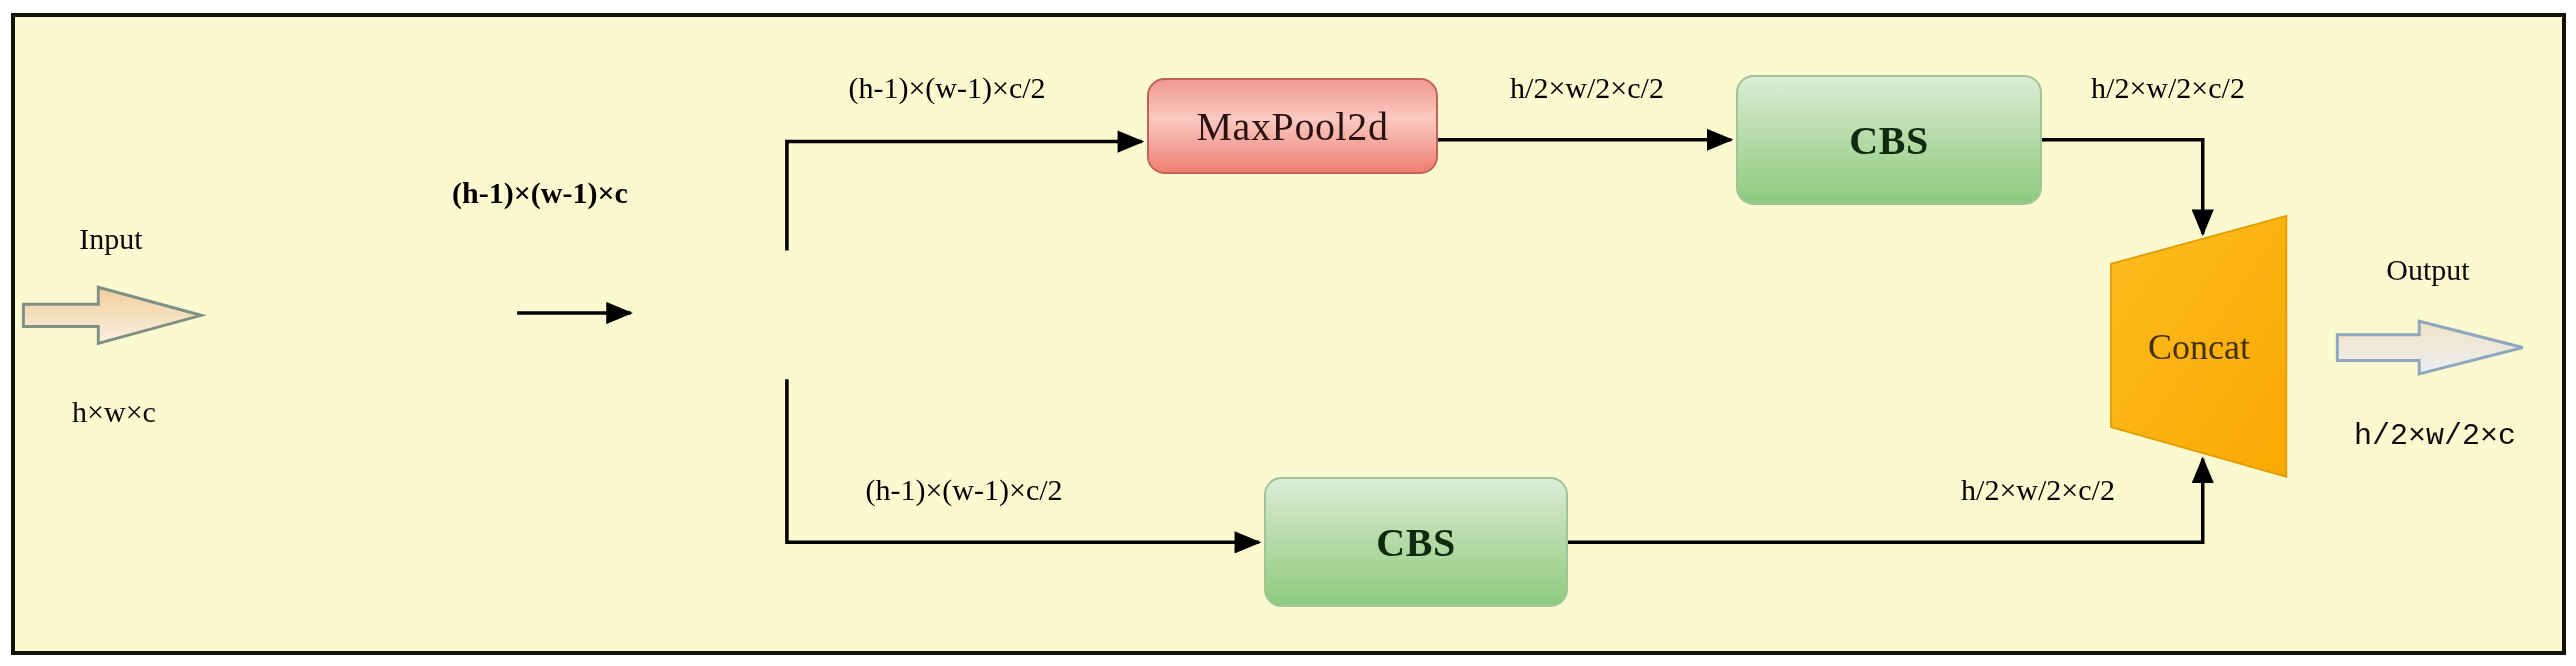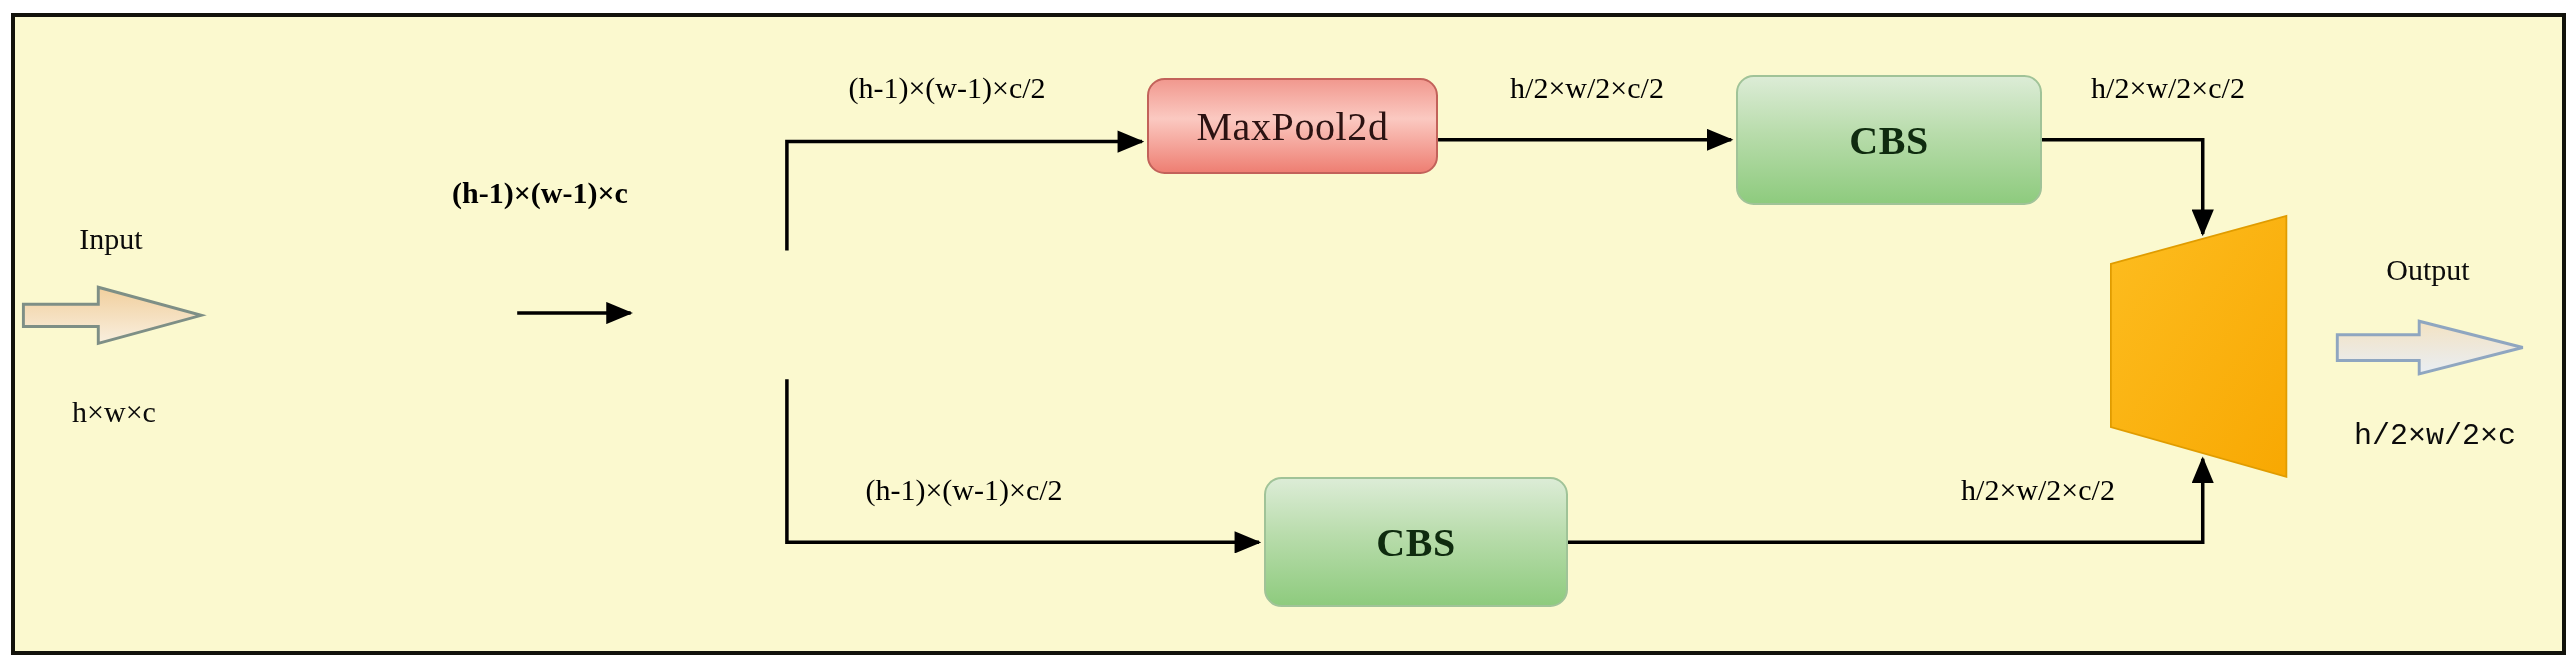--- a/index.html
+++ b/index.html
@@ -157,18 +157,19 @@
   <div class="lbl" style="left:2168px; top:88px;">h/2×w/2×c/2</div>
 
   <div class="lbl" style="left:964px; top:490px;">(h-1)×(w-1)×c/2</div>
 
   <div class="node node-cbs node-cbs-bottom">
     <span>CBS</span>
   </div>
 
   <div class="lbl" style="left:2038px; top:490px;">h/2×w/2×c/2</div>
 
+  <div class="concat-label">Concat</div>
 
   <div class="io-lbl" style="left:2428px; top:270px;">Output</div>
   <div class="io-lbl" style="left:2435px; top:436px;font-family:Liberation Mono, monospace;">h/2×w/2×c</div>
 
 </div>
 
 
 </body></html>

